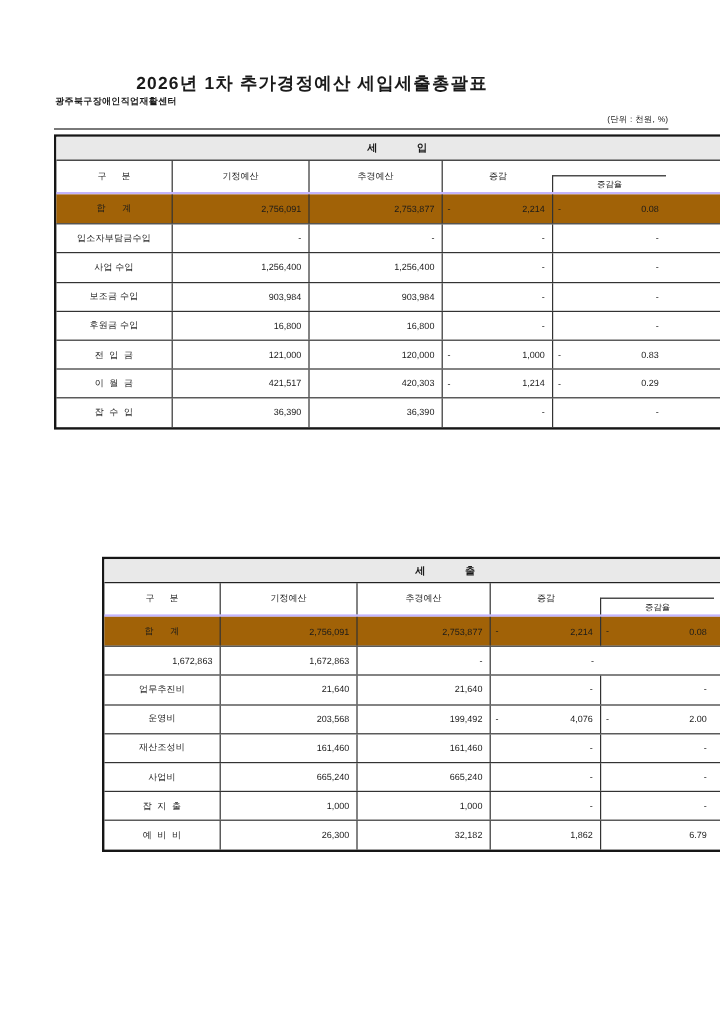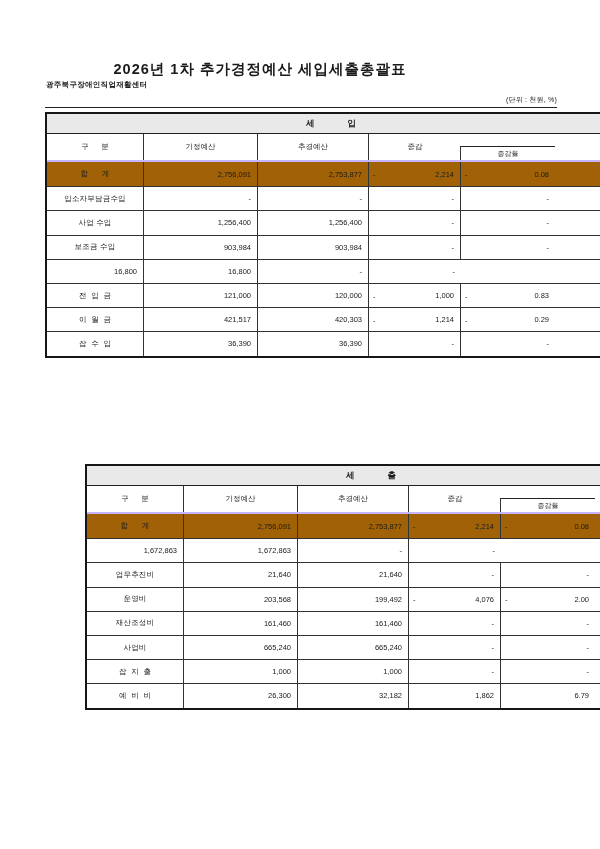--- a/index.html
+++ b/index.html
@@ -156,20 +156,21 @@
       <div class="c num">
           <span class="minus"></span>
           <span class="val">-</span>
         </div>
       <div class="c num">
           <span class="minus"></span>
           <span class="val">-</span>
         </div>
     </div>
       <div class="row">
+      <div class="c label">후원금 수입</div>
       <div class="c num">
           <span class="minus"></span>
           <span class="val">16,800</span>
         </div>
       <div class="c num">
           <span class="minus"></span>
           <span class="val">16,800</span>
         </div>
       <div class="c num">
           <span class="minus"></span>

